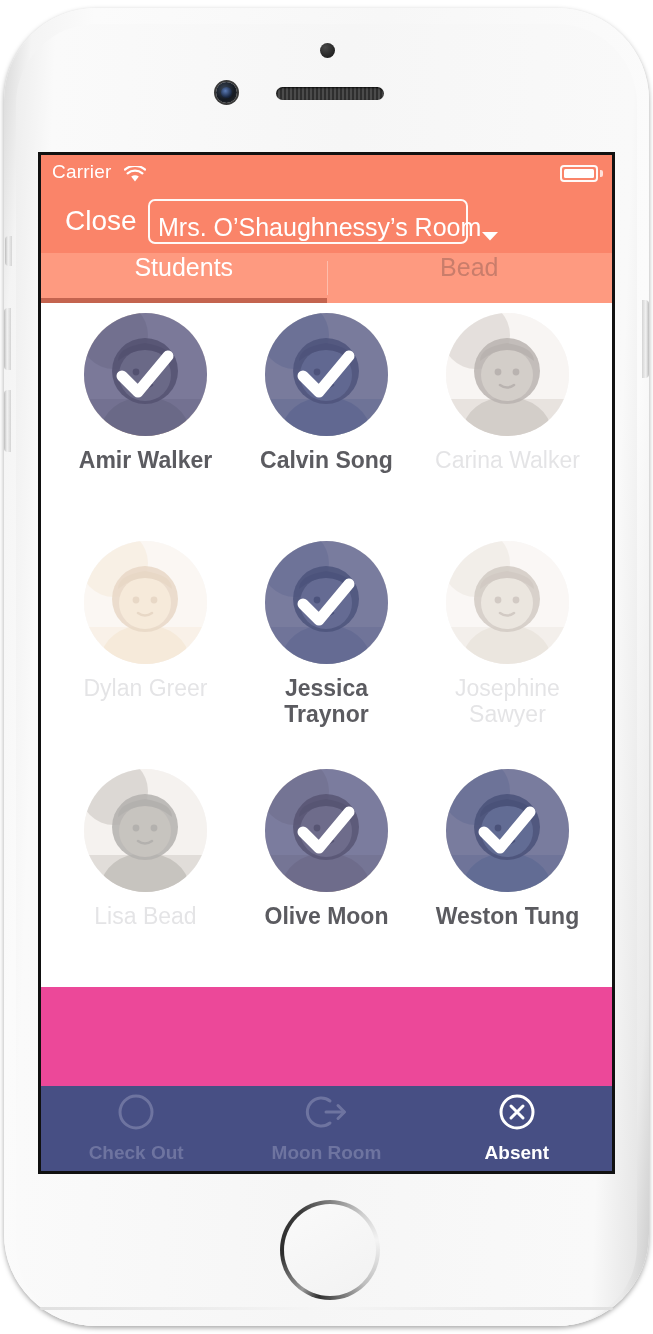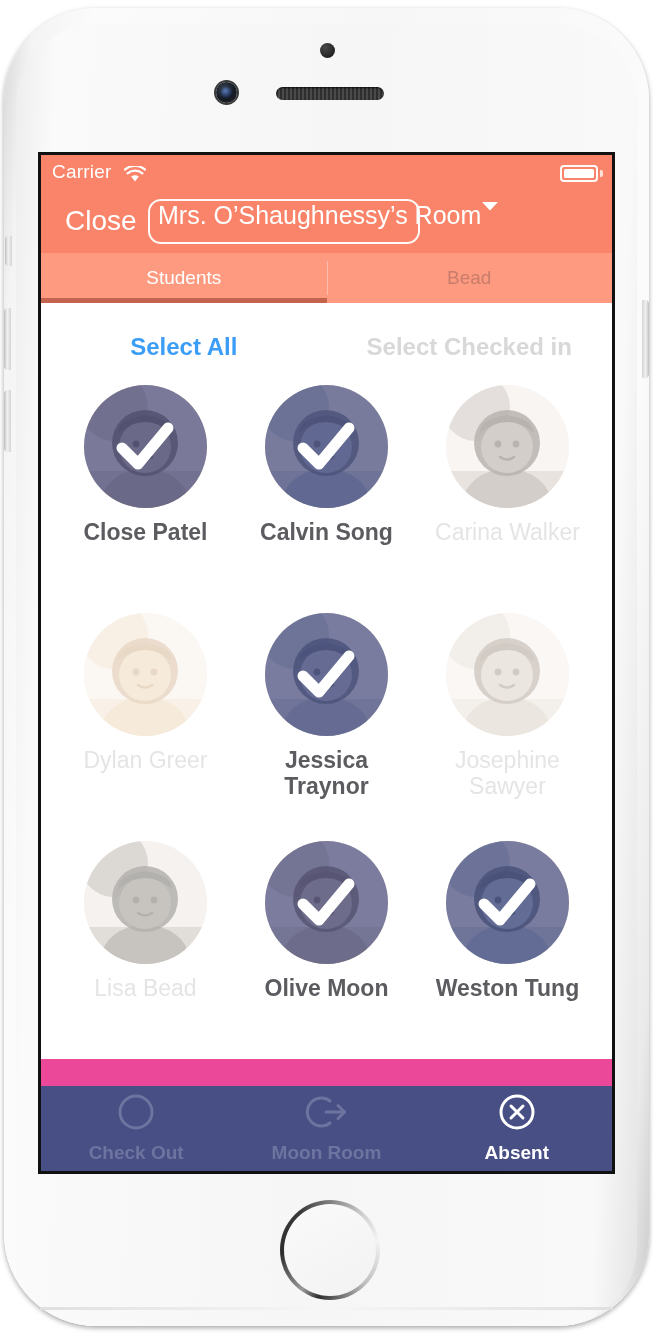--- a/index.html
+++ b/index.html
@@ -63,31 +63,31 @@
   .sb-time{position:absolute;left:0;right:0;top:6px;text-align:center;font-size:19px;margin-top:27px;}
   .sb-batt{position:absolute;right:14px;top:10px;width:38px;height:17px;
     border:2px solid rgba(255,255,255,.95);border-radius:4px;box-sizing:border-box;padding:2px;}
   .sb-batt-fill{width:100%;height:100%;background:#fff;border-radius:1.5px;}
   .sb-batt-cap{position:absolute;right:9px;top:15px;width:3px;height:7px;border-radius:0 2px 2px 0;
     background:rgba(255,255,255,.75);}
 
   
   .navbar{position:relative;height:62px;background:#FA8469;}
   .nav-close{position:absolute;left:24px;top:14px;font-size:28px;color:#fff;}
-  .nav-select{position:absolute;left:107px;top:8px;width:272px;height:45px;
-    border:2px solid rgba(255,255,255,.95);border-radius:13px;box-sizing:border-box;
-    display:flex;align-items:flex-start;}
+  .nav-select{position:absolute;left:107px;top:8px;width:320px;height:45px;
+    border:2px solid rgba(255,255,255,.95);border-radius:7px;box-sizing:border-box;
+    display:flex;align-items:flex-end;}
   .nav-select-label{flex:1;text-align:center;color:#fff;font-size:25px;
     white-space:nowrap;padding-left:8px;}
   .nav-caret{width:30px;display:flex;align-items:center;justify-content:center;}
 
   
   .tabs{position:relative;height:50px;background:#FE9A80;display:flex;}
-  .tab{flex:1;display:flex;align-items:center;justify-content:center;position:relative;
-    font-size:19px;}
+  .tab{flex:1;display:flex;justify-content:center;position:relative;
+    font-size:25px;}
   .tab.active{color:#ffffff;font-weight:500;}
   .tab.inactive{color:#C97D6B;}
   .tab .underline{position:absolute;left:0;right:0;bottom:0;height:5px;background:#C4644F;}
   .tab-div{position:absolute;left:50%;top:8px;width:1px;height:34px;background:rgba(255,255,255,.35);}
 
   
   .selectrow{display:flex;padding:30px 0 14px 0;background:#fff;}
   .selectrow > div{flex:1;text-align:center;font-size:24px;font-weight:600;}
   .sel-all{color:#3C9DF7;}
   .sel-checked{color:#D8D8D8;}
@@ -175,24 +175,20 @@
       <div class="tab active">
         <span>Students</span>
         <span class="underline"></span>
       </div>
       <div class="tab inactive">
         <span>Bead</span>
       </div>
       <div class="tab-div"></div>
     </div>
 
-    <div class="selectrow">
-      <div class="sel-all">Select All</div>
-      <div class="sel-checked">Select Checked in</div>
-    </div>
 
     <div class="grid" id="student-grid">
         <div class="cell">
           <div class="av-wrap">
        <div class="av">
               <svg viewBox="0 0 123 123" preserveAspectRatio="xMidYMid slice">
     <rect width="123" height="123" fill="#f0ddd0"></rect>
     <circle cx="30" cy="22" r="34" fill="#b9a795" opacity=".55"></circle>
     <rect x="0" y="86" width="123" height="37" fill="#b9a795" opacity=".45"></rect>
     <ellipse cx="61" cy="118" rx="44" ry="34" fill="#b9a795"></ellipse>
@@ -204,21 +200,21 @@
     <path d="M34 48 Q61 26 88 48 Q88 34 61 30 Q34 34 34 48Z" fill="#6d5849"></path>
   </svg>
             </div>
        <div class="av-tint"></div>
        <div class="av-check">
               <svg width="66" height="66" viewBox="0 0 66 66">
   <path d="M10 34 L26 50 L56 14" stroke="#fff" stroke-width="11" fill="none" stroke-linecap="round" stroke-linejoin="round"></path>
               </svg>
             </div>
      </div>
-     <div class="cell-name">Close Patel</div>
+     <div class="cell-name">Amir Walker</div>
         </div>
         <div class="cell">
           <div class="av-wrap">
        <div class="av">
               <svg viewBox="0 0 123 123" preserveAspectRatio="xMidYMid slice">
     <rect width="123" height="123" fill="#e9e3da"></rect>
     <circle cx="30" cy="22" r="34" fill="#9aa6b4" opacity=".55"></circle>
     <rect x="0" y="86" width="123" height="37" fill="#9aa6b4" opacity=".45"></rect>
     <ellipse cx="61" cy="118" rx="44" ry="34" fill="#9aa6b4"></ellipse>
     <circle cx="61" cy="58" r="33" fill="#5b5f6d" opacity=".85"></circle>

